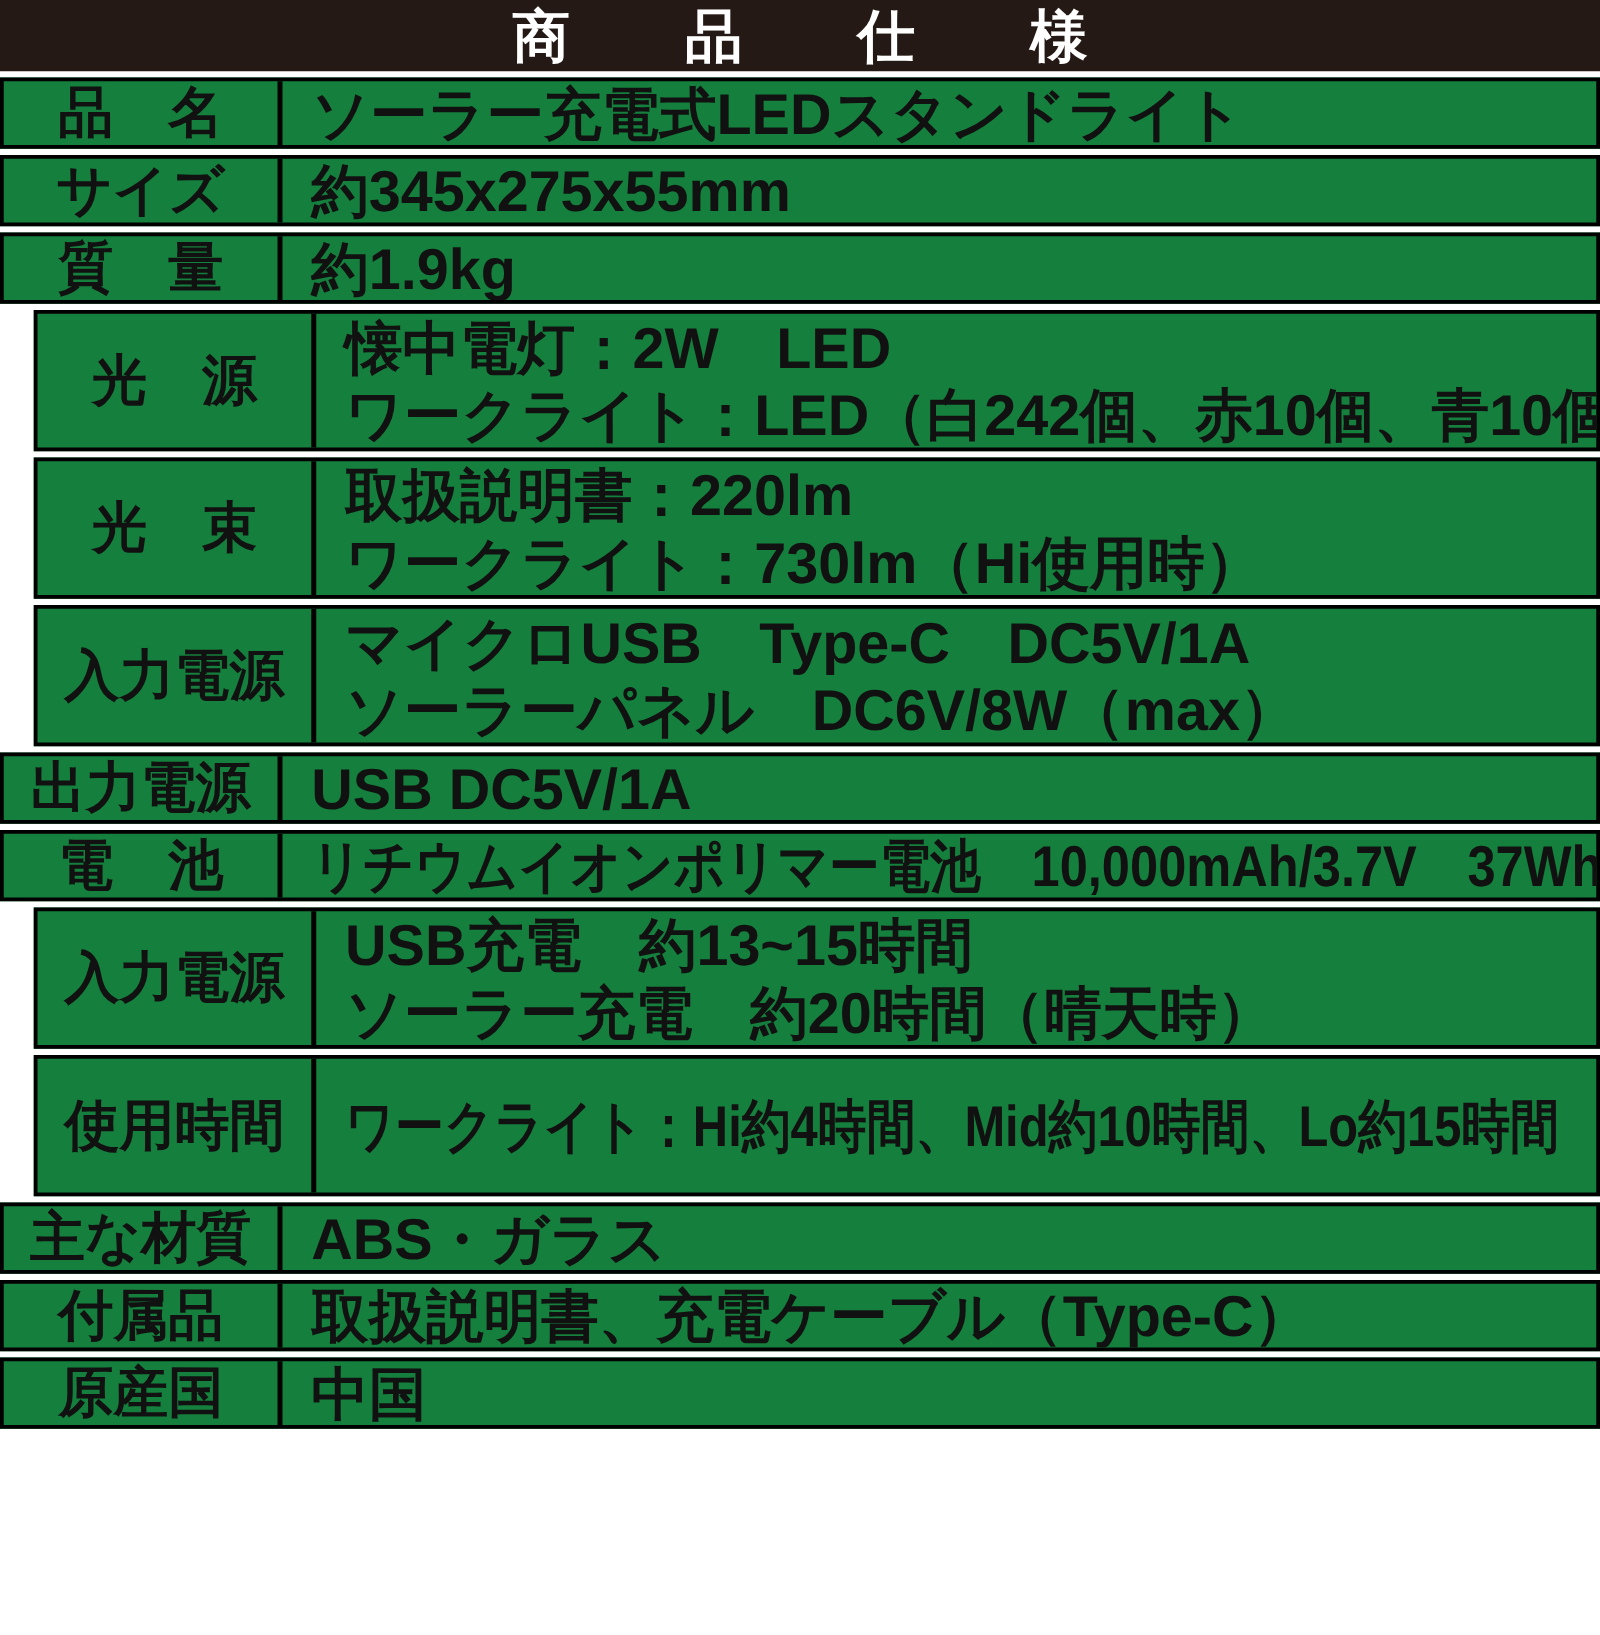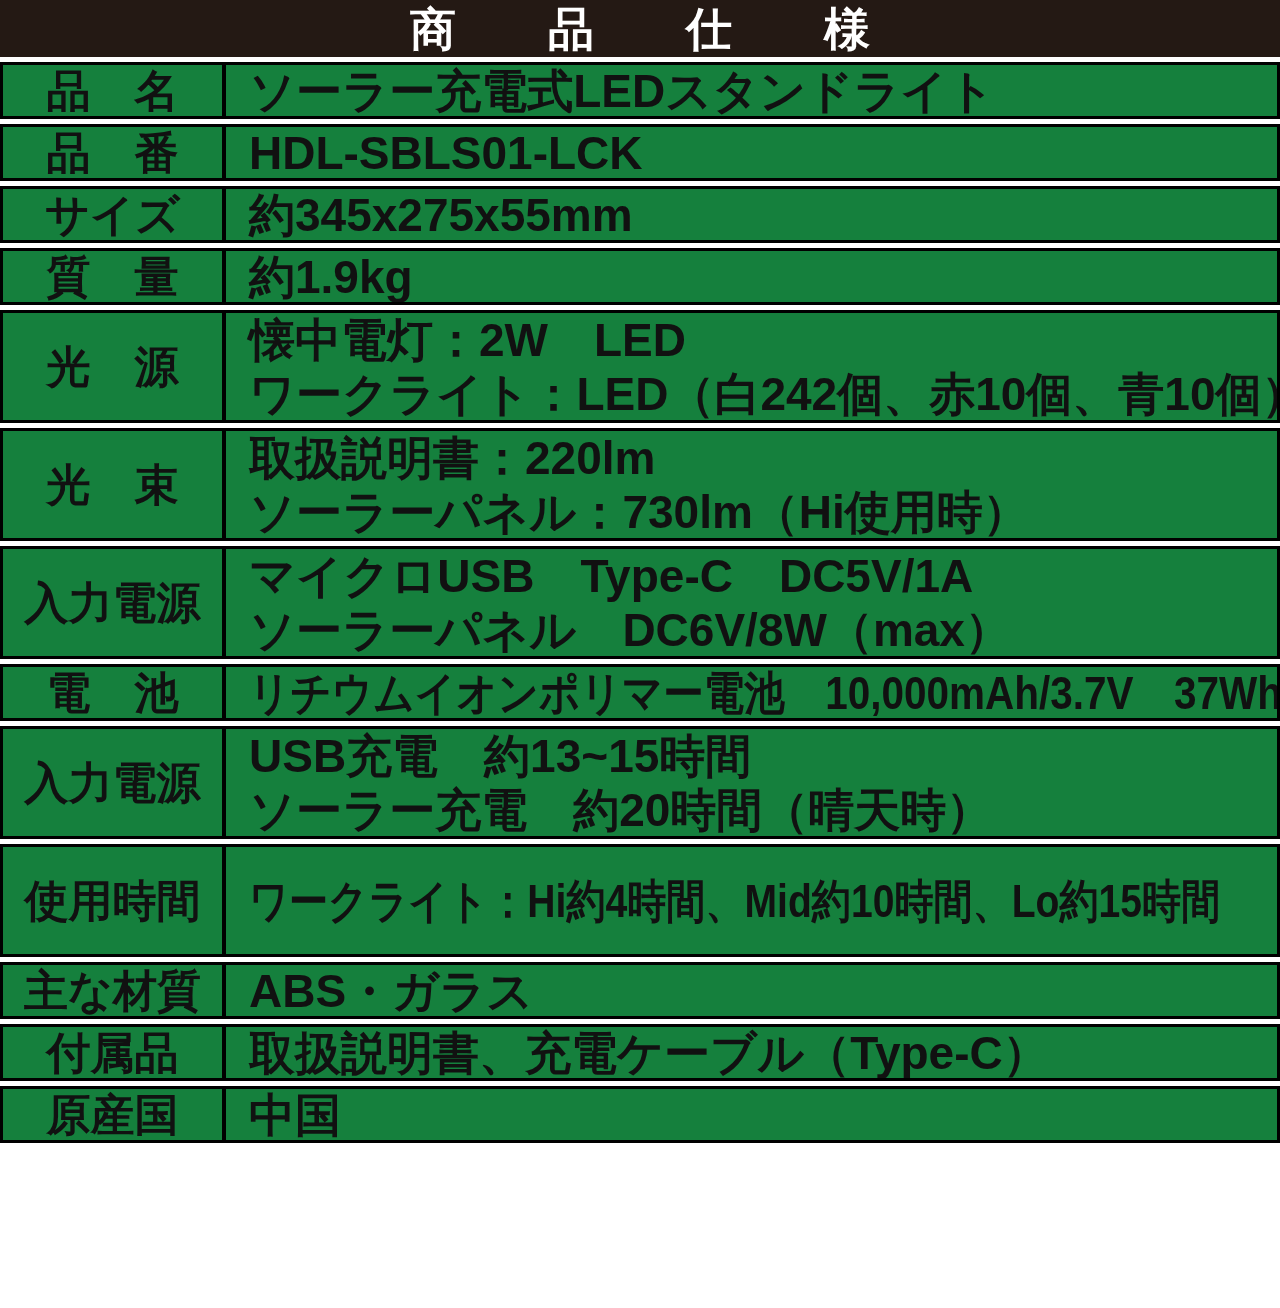--- a/index.html
+++ b/index.html
@@ -32,21 +32,21 @@
 
   
   .spec-table { width: 1280px; }
   .row {
     display: flex;
     border: 3px solid var(--border-color, #000000);
     margin-top: 5px;
     background: #15803d;
   }
   .row.single { height: 57px; }
-  .row.double { height: 113px; }
+  .row.double { height: 113px; margin-left: 27px; }
 
   .label-cell {
     width: 223px;
     flex: 0 0 223px;
     border-right: 4px solid var(--border-color, #000000);
     display: flex;
     align-items: center;
     justify-content: center;
     font-weight: bold;
     font-size: 44px;
@@ -84,26 +84,20 @@
   <div class="spec-header">
     <span class="title">商品仕様</span>
   </div>
   <div class="spec-table" id="spec-rows">
       <div class="row single row-product-name">
     <div class="label-cell">品　名</div>
     <div class="value-cell">
           <div class="value-line">ソーラー充電式LEDスタンドライト</div>
         </div>
   </div>
-      <div class="row single row-model-number">
-    <div class="label-cell">品　番</div>
-    <div class="value-cell">
-          <div class="value-line">HDL-SBLS01-LCK</div>
-        </div>
-  </div>
       <div class="row single row-size">
     <div class="label-cell">サイズ</div>
     <div class="value-cell">
           <div class="value-line">約345x275x55mm</div>
         </div>
   </div>
       <div class="row single row-weight">
     <div class="label-cell">質　量</div>
     <div class="value-cell">
           <div class="value-line">約1.9kg</div>
@@ -113,28 +107,34 @@
     <div class="label-cell">光　源</div>
     <div class="value-cell">
           <div class="value-line">懐中電灯：2W　LED</div>
           <div class="value-line">ワークライト：LED（白242個、赤10個、青10個）</div>
         </div>
   </div>
       <div class="row double row-luminous-flux">
     <div class="label-cell">光　束</div>
     <div class="value-cell">
           <div class="value-line">取扱説明書：220lm</div>
-          <div class="value-line">ソーラーパネル：730lm（Hi使用時）</div>
+          <div class="value-line">ワークライト：730lm（Hi使用時）</div>
         </div>
   </div>
       <div class="row double row-input-power">
     <div class="label-cell">入力電源</div>
     <div class="value-cell">
           <div class="value-line">マイクロUSB　Type-C　DC5V/1A</div>
           <div class="value-line">ソーラーパネル　DC6V/8W（max）</div>
+        </div>
+  </div>
+      <div class="row single row-output-power">
+    <div class="label-cell">出力電源</div>
+    <div class="value-cell">
+          <div class="value-line">USB DC5V/1A</div>
         </div>
   </div>
       <div class="row single row-battery">
     <div class="label-cell">電　池</div>
     <div class="value-cell">
           <div class="value-line">リチウムイオンポリマー電池　10,000mAh/3.7V　37Wh</div>
         </div>
   </div>
       <div class="row double row-charging-time">
     <div class="label-cell">入力電源</div>

